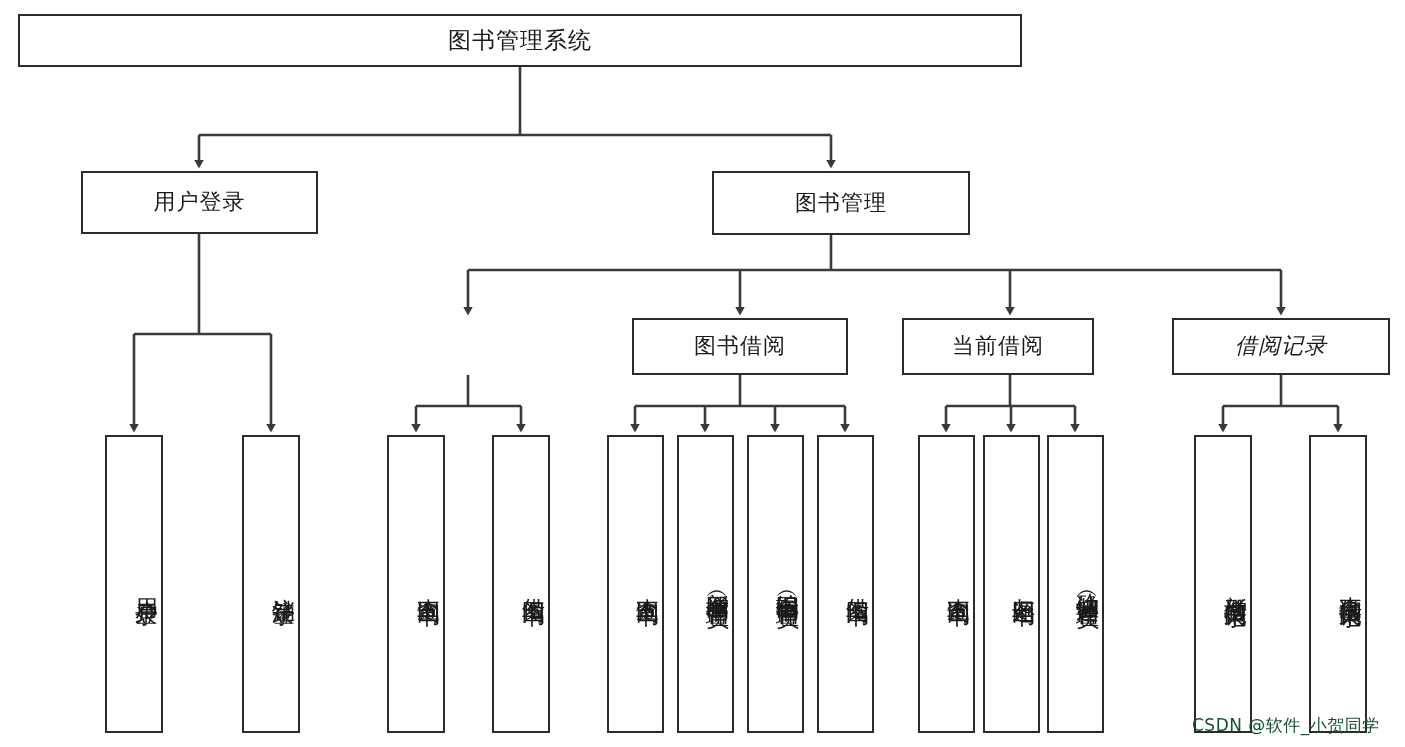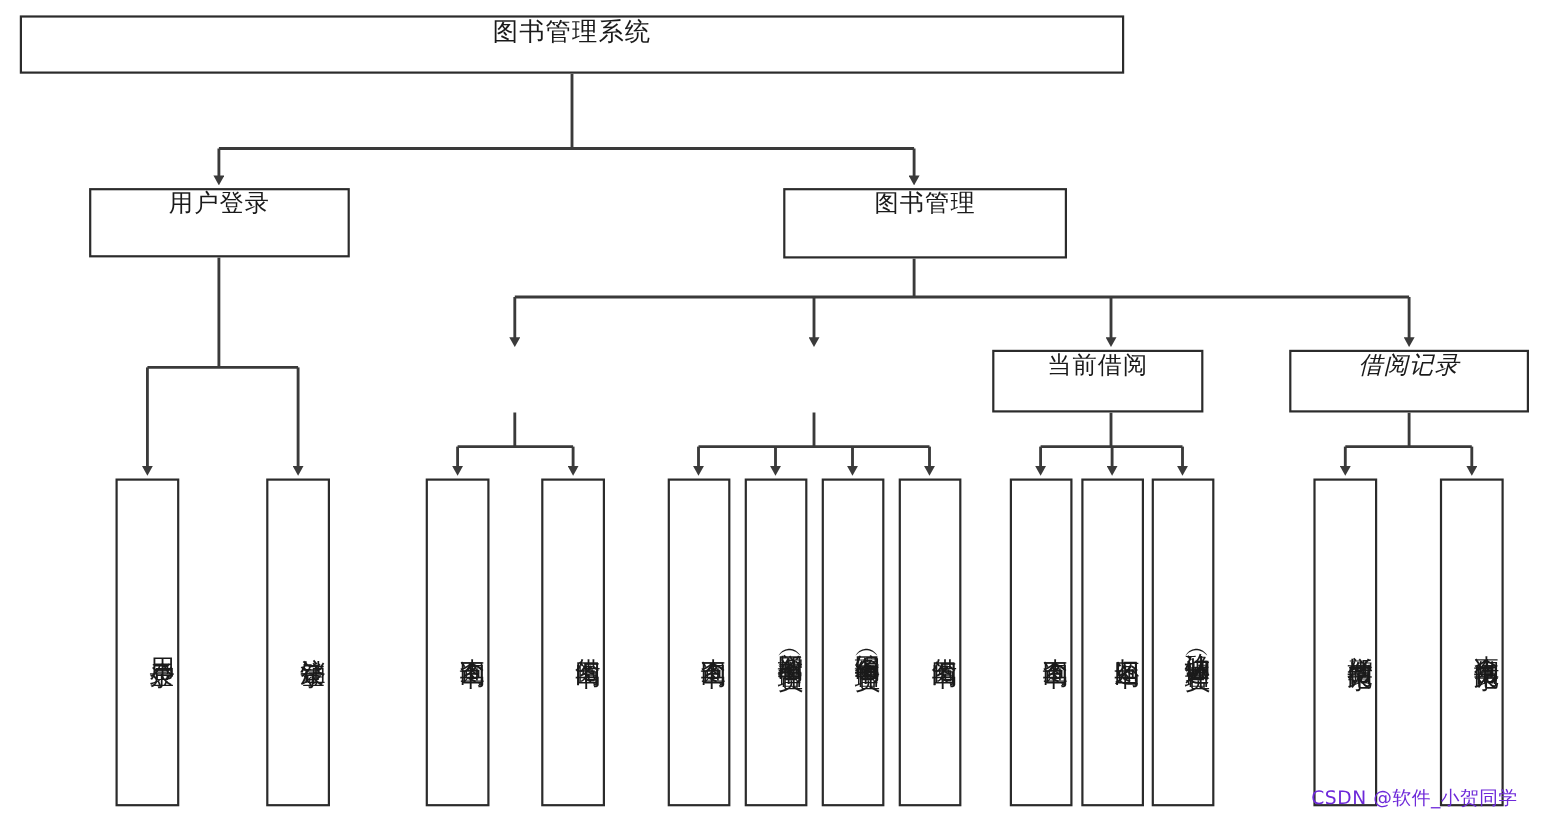--- a/index.html
+++ b/index.html
@@ -24,20 +24,21 @@
     top: 0;
     width: 1405px;
     height: 747px;
   }
   .node {
     position: absolute;
     box-sizing: border-box;
     border: 2px solid #2b2b2b;
     background: #ffffff;
     display: flex;
+    align-items: center;
     justify-content: center;
     color: #1a1a1a;
     text-align: center;
   }
   .node-h {
     font-size: 22px;
     line-height: 1.2;
     letter-spacing: 1px;
   }
   .node-root {
@@ -54,21 +55,21 @@
     justify-content: center;
   }
   .node-v .vtext {
     writing-mode: vertical-rl;
     text-orientation: upright;
     white-space: normal;
   }
   .watermark {
     position: absolute;
     font-size: 17px;
-    color: #6d28d9;
+    color: #14532d;
     white-space: nowrap;
     letter-spacing: 0.5px;
     font-family: "DejaVu Sans", "Liberation Sans", sans-serif;
   }
 </style>
 </head>
 <body>
 
 <div id="canvas">
 
@@ -128,20 +129,23 @@
 
   <div class="node node-h" style="left:81px; top:171px; width:237px; height:63px;">
     <span>用户登录</span>
   </div>
 
   <div class="node node-h" style="left:712px; top:171px; width:258px; height:64px;">
     <span>图书管理</span>
   </div>
 
 
+  <div class="node node-h" style="left:632px; top:318px; width:216px; height:57px;">
+    <span>图书借阅</span>
+  </div>
 
   <div class="node node-h" style="left:902px; top:318px; width:192px; height:57px;">
     <span>当前借阅</span>
   </div>
 
   <div class="node node-h" style="left:1172px; top:318px; width:218px; height:57px;font-style:italic;">
     <span>借阅记录</span>
   </div>
 
   <div class="node node-v" style="left:105px; top:435px; width:58px; height:298px;">

